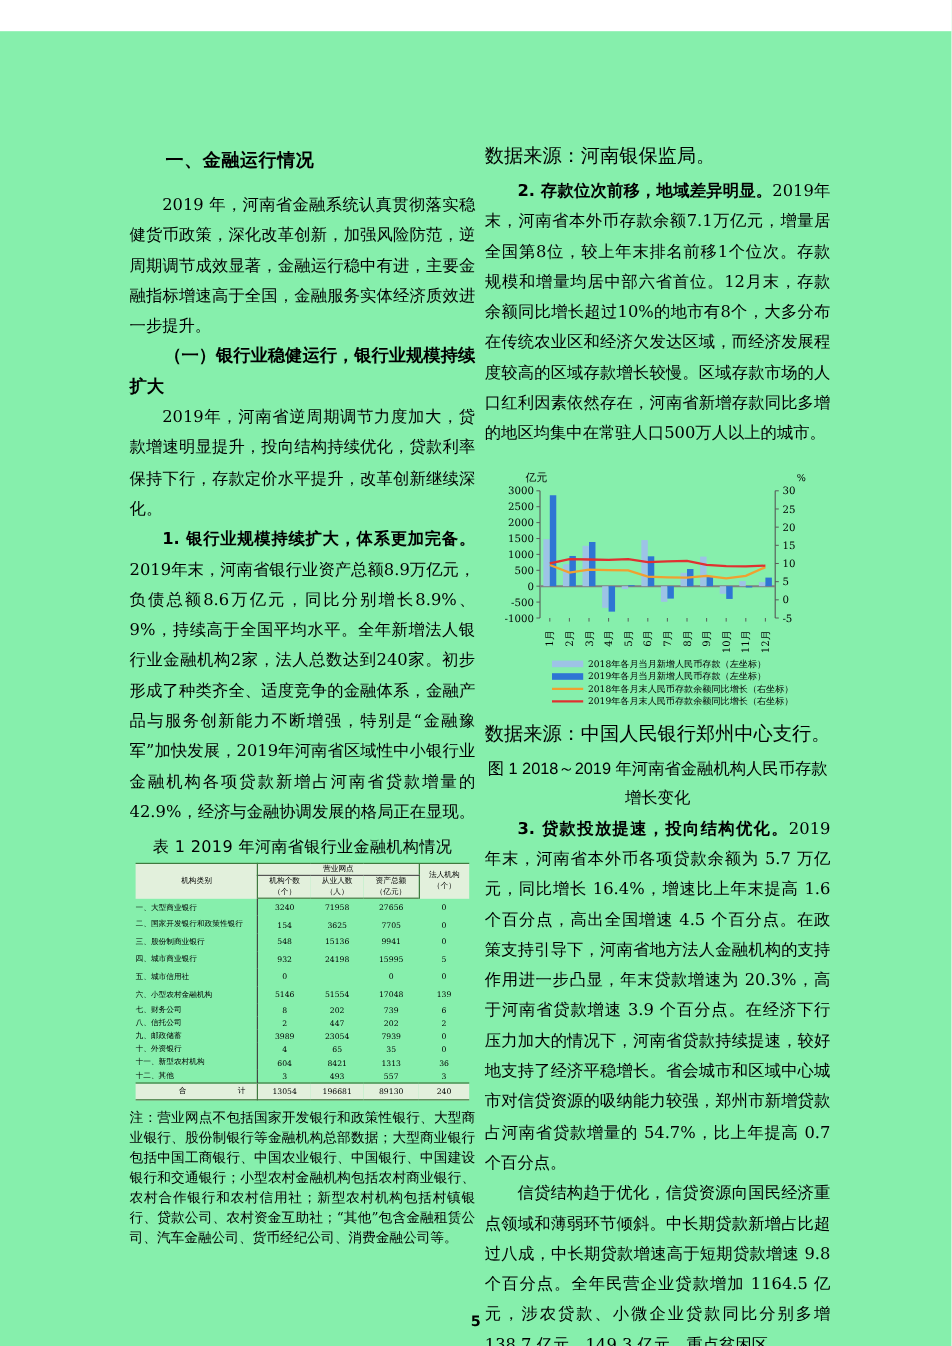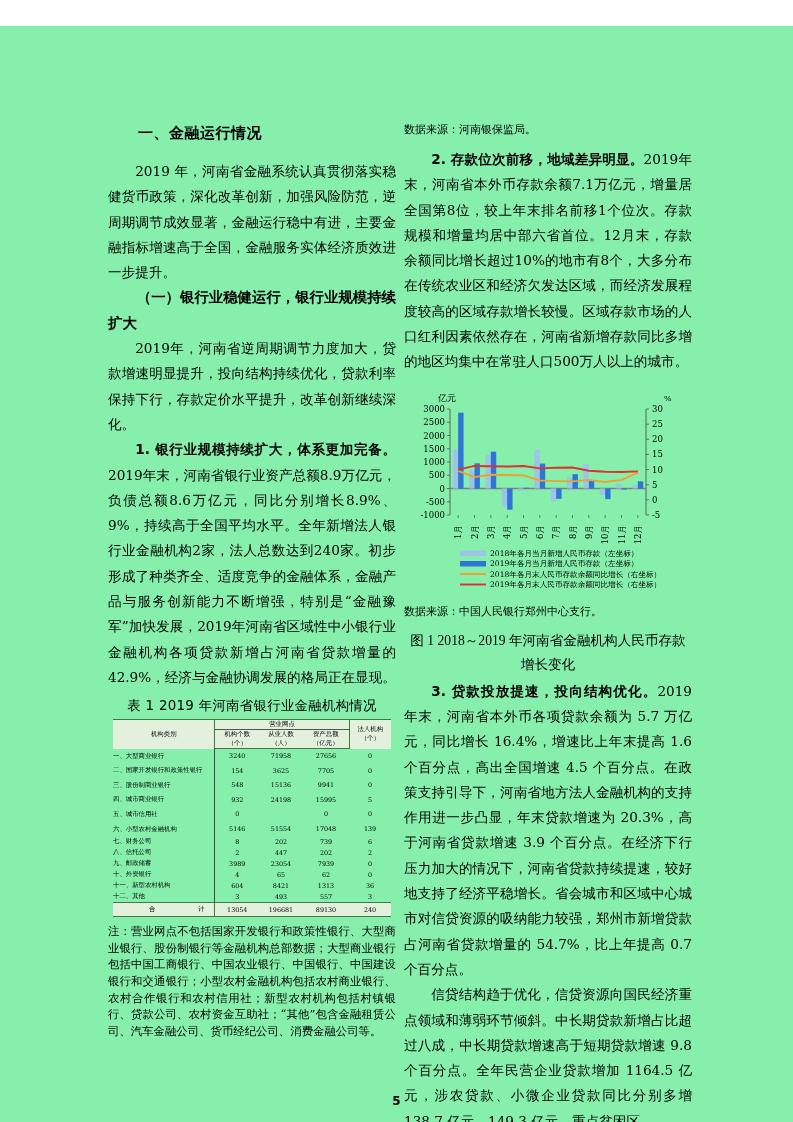--- a/index.html
+++ b/index.html
@@ -117,28 +117,28 @@
     font-size: 11.4px;
     line-height: 16.6px;
     text-align: justify;
     margin-top: 6px;
   }
   .note .lead { }
 
   
   .chart-wrap { margin: 12px 0 0 0; }
   .fig-caption {
-    font-family: Liberation Serif, serif;
+    font-family: Liberation Sans, sans-serif;
     font-size: 13.6px;
     text-align: center;
     line-height: 24px;
     margin: 6px 0 2px 0;
   }
   .src-line {
-    font-size: 11px;
+    font-size: 16px;
     line-height: 18px;
     margin: 0 0 8px 0;
   }
   .page-no {
     position: absolute;
     left: 0; right: 0;
     top: 1068px;
     text-align: center;
     font-size: 12px;
     font-family: "DejaVu Sans", "Liberation Sans", sans-serif;
@@ -257,21 +257,21 @@
           <td class="row-label tight vdiv-dark">九、邮政储蓄</td>
           <td class="num">3989</td>
           <td class="num">23054</td>
           <td class="num">7939</td>
           <td class="num">0</td>
         </tr>
         <tr>
           <td class="row-label tight vdiv-dark">十、外资银行</td>
           <td class="num">4</td>
           <td class="num">65</td>
-          <td class="num">62</td>
+          <td class="num">35</td>
           <td class="num">0</td>
         </tr>
         <tr>
           <td class="row-label tight vdiv-dark">十一、新型农村机构</td>
           <td class="num">604</td>
           <td class="num">8421</td>
           <td class="num">1313</td>
           <td class="num">36</td>
         </tr>
         <tr>

